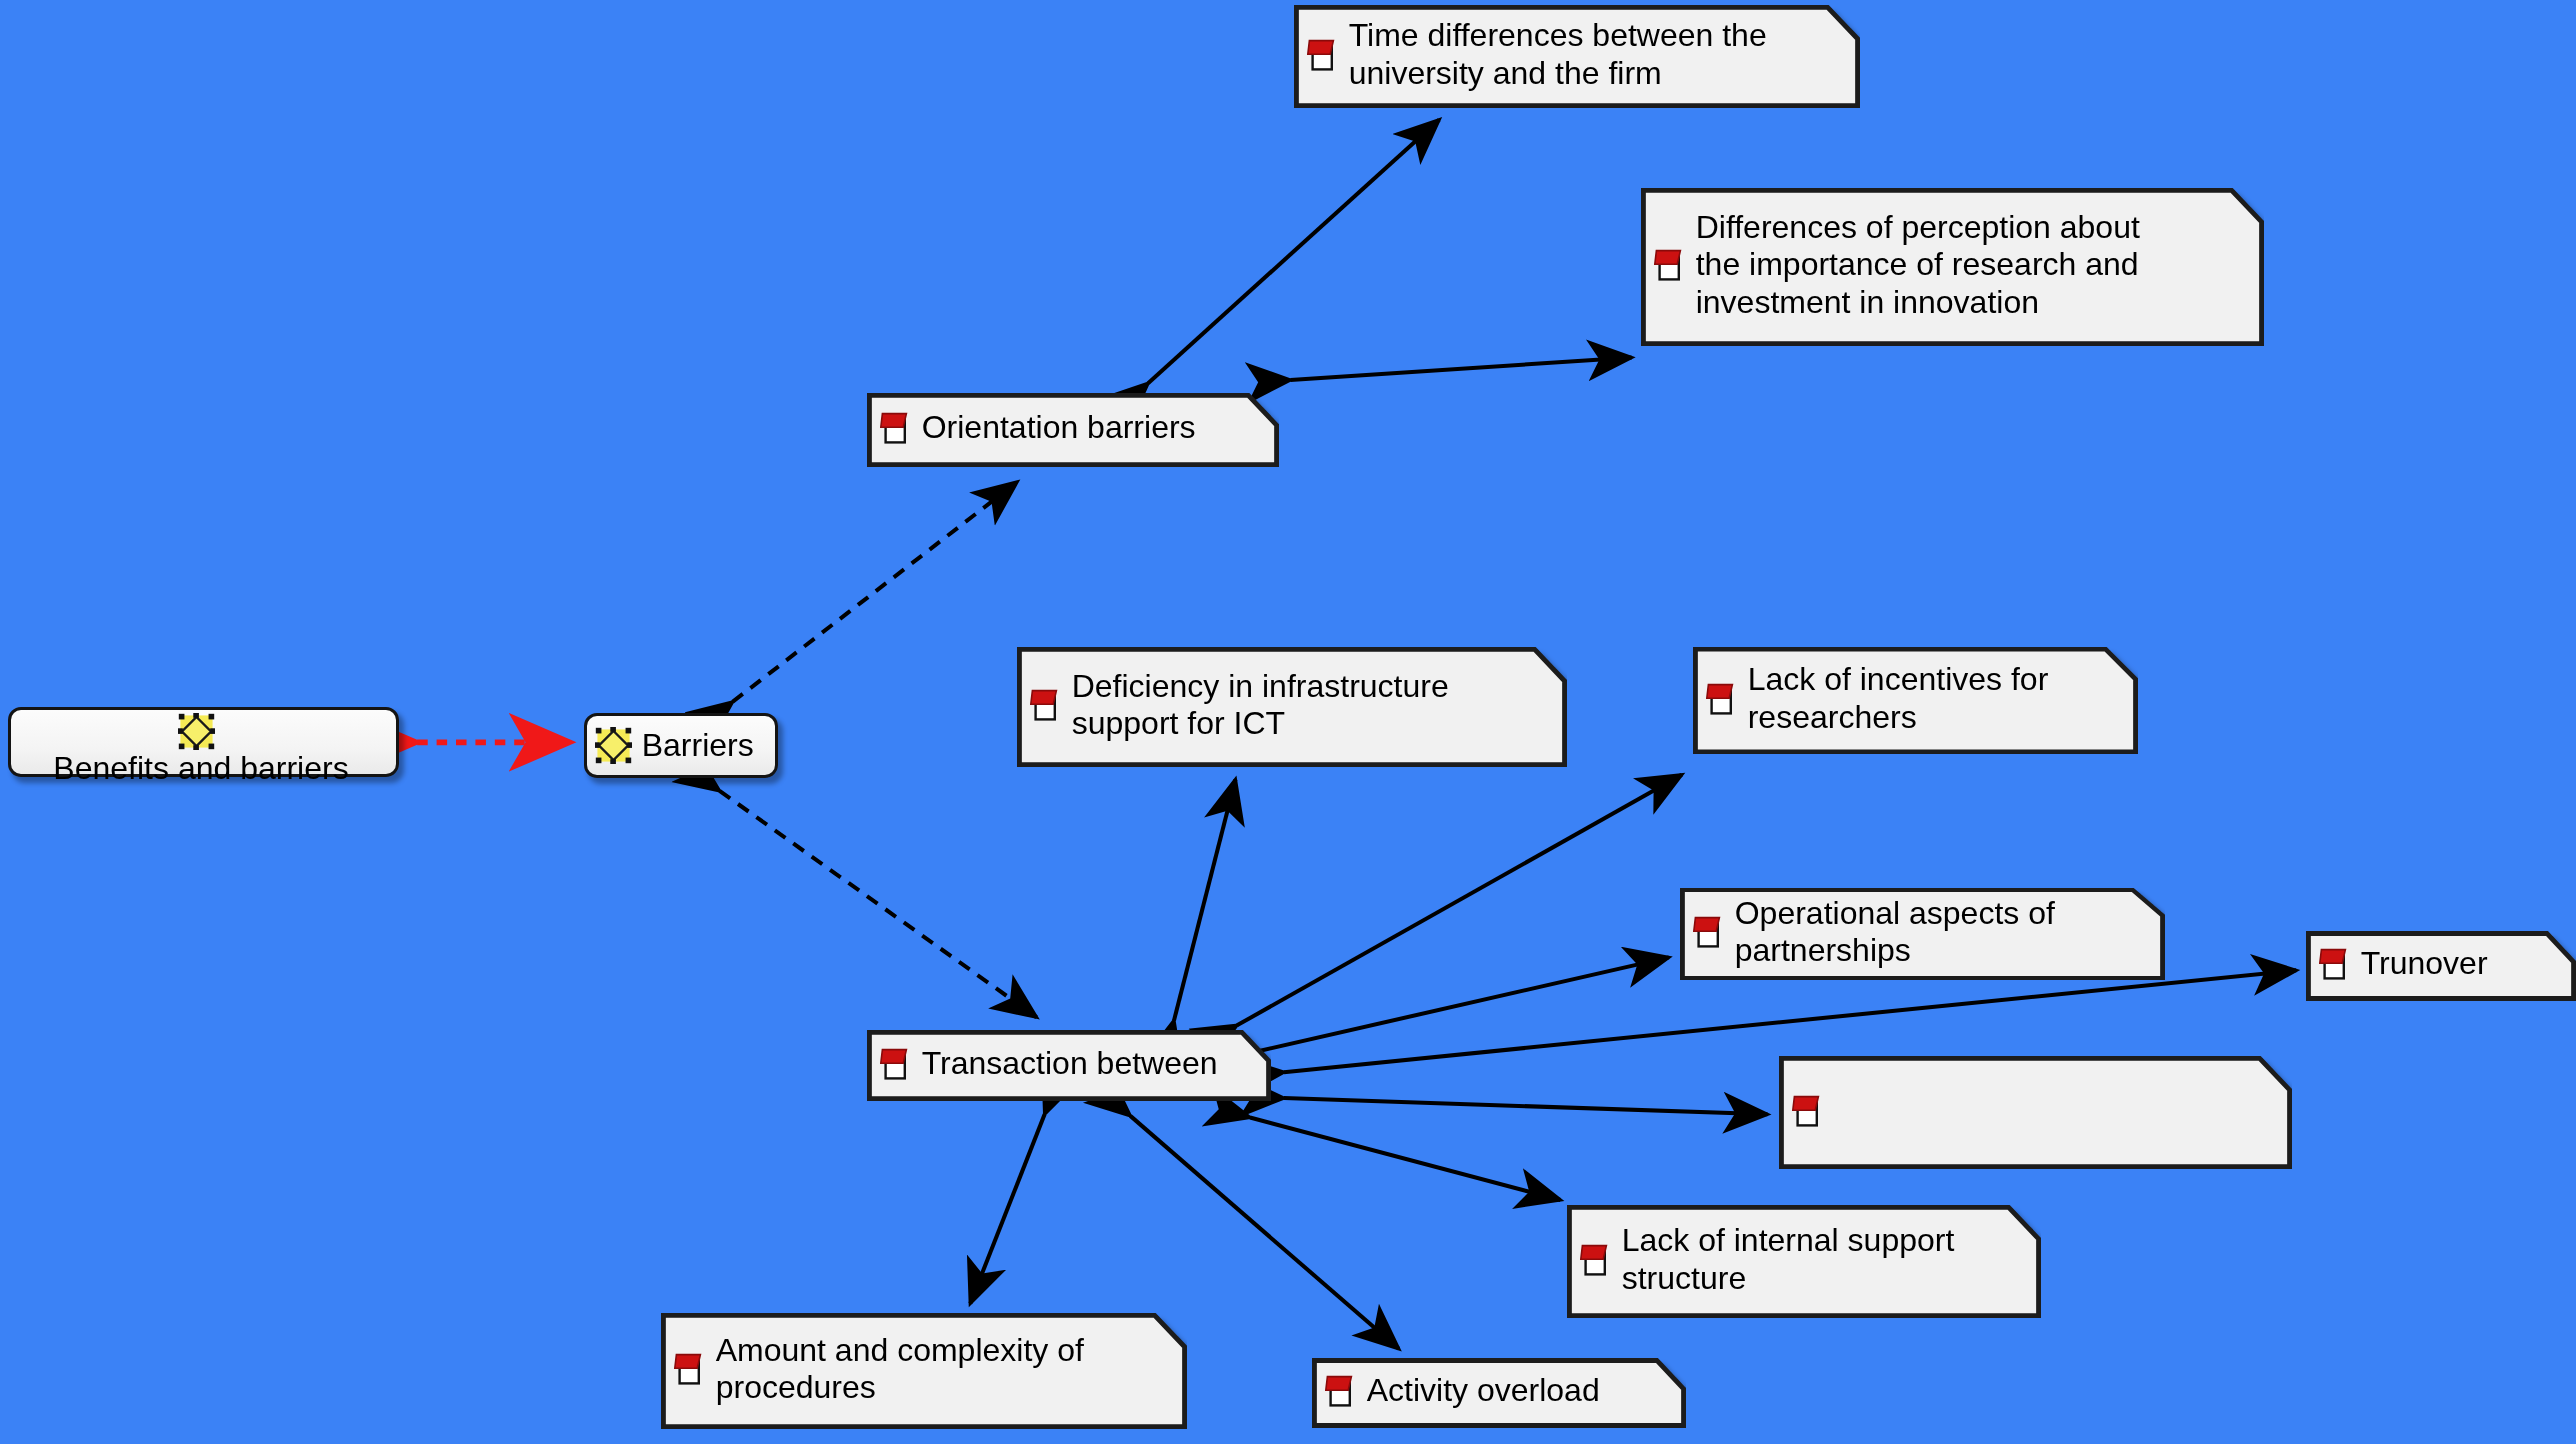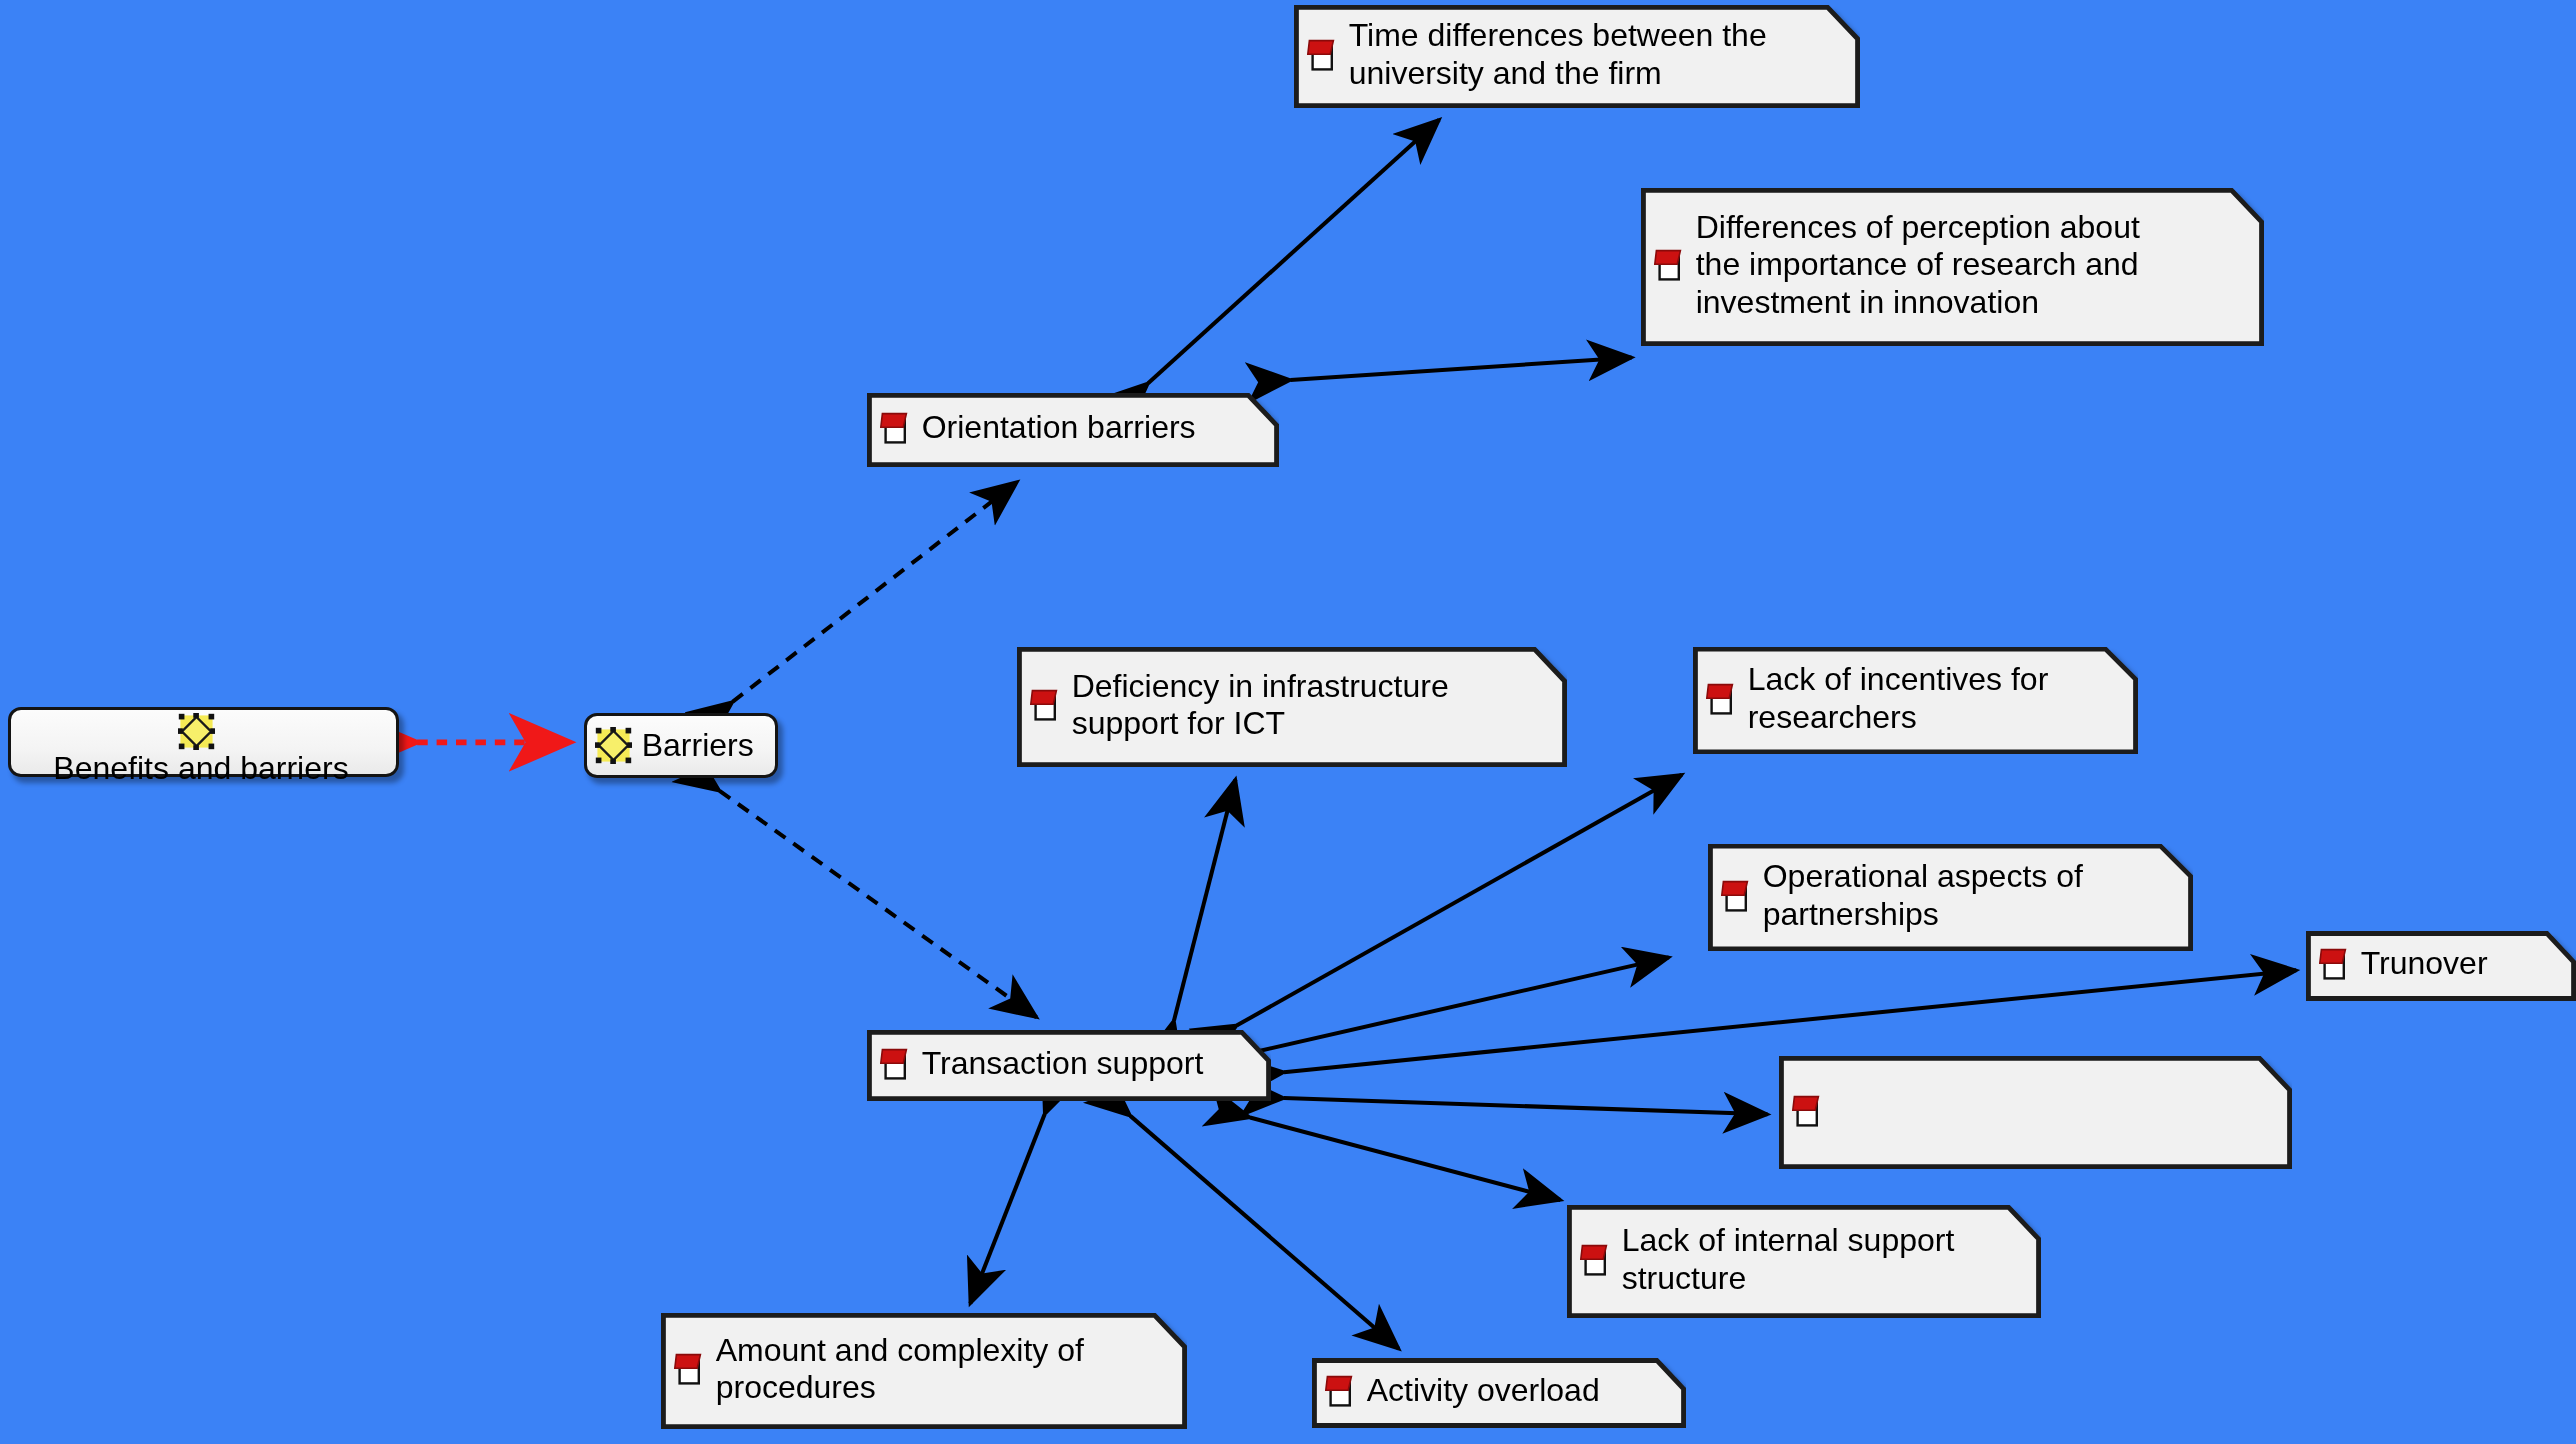--- a/index.html
+++ b/index.html
@@ -74,21 +74,21 @@
   }
   .node-label {
     flex: 1 1 auto;
     white-space: pre-line;
   }
   .n-time     { left:1294px; top:4.9px;    width:566px;  height:103px; }
   .n-percep   { left:1641px; top:188px;  width:623px;  height:158px; }
   .n-orient   { left:867px; top:393px;  width:412px;  height:74px;  }
   .n-defic    { left:1017px; top:647px;  width:550px;  height:120px; }
   .n-incent   { left:1693px; top:647px;  width:445px;  height:107px; }
-  .n-operat   { left:1680px; top:844px; width:485px;  height:107px;margin-left:28px; }
+  .n-operat   { left:1680px; top:888px; width:485px;  height:92px; }
   .n-trun     { left:2306px; top:931px; width:270px;  height:70px;  }
   .n-culture  { left:1779px; top:1056px; width:513px;  height:113px; }
   .n-internal { left:1567px; top:1205px; width:474px;  height:113px; }
   .n-trans    { left:867px; top:1030px; width:404px;  height:71px;  }
   .n-amount   { left:661px;  top:1313px; width:526px;  height:116px; }
   .n-activity { left:1290px; top:1358px; width:374px;  height:70px;margin-left:22px;  }
   .n-benefits { left:8px;   top:707px;  width:391px;  height:70px;flex-direction:column;  }
   .n-barriers { left:584px;  top:713px;  width:194px;  height:65px;  }
 </style>
 </head>
@@ -284,21 +284,21 @@
     <svg class="doc-shape" viewBox="0 0 500 88" preserveAspectRatio="none">
       <polygon points="3,3 464,3 497,38 497,85 3,85" fill="#f1f1f1" stroke="#1b1b1b" stroke-width="6" filter="url(#nodeshadow)"></polygon>
     </svg>
     <div class="doc-inner">
       <span class="node-icon">
         <svg width="32" height="36" viewBox="0 0 40 44">
             <rect x="7" y="10" width="24" height="30" fill="#fff" stroke="#111" stroke-width="3"></rect>
             <path d="M3 4 L33 4 L29 21 L1 21 Z" fill="#cc1111" stroke="#8a0a0a" stroke-width="2"></path>
           </svg>
       </span>
-      <span class="node-label">Transaction support</span>
+      <span class="node-label">Transaction between</span>
     </div>
   </div>
 
   <div class="node doc n-amount">
     <svg class="doc-shape" viewBox="0 0 650 144" preserveAspectRatio="none">
       <polygon points="3,3 610,3 647,42 647,141 3,141" fill="#f1f1f1" stroke="#1b1b1b" stroke-width="6" filter="url(#nodeshadow)"></polygon>
     </svg>
     <div class="doc-inner">
       <span class="node-icon">
         <svg width="32" height="36" viewBox="0 0 40 44">

